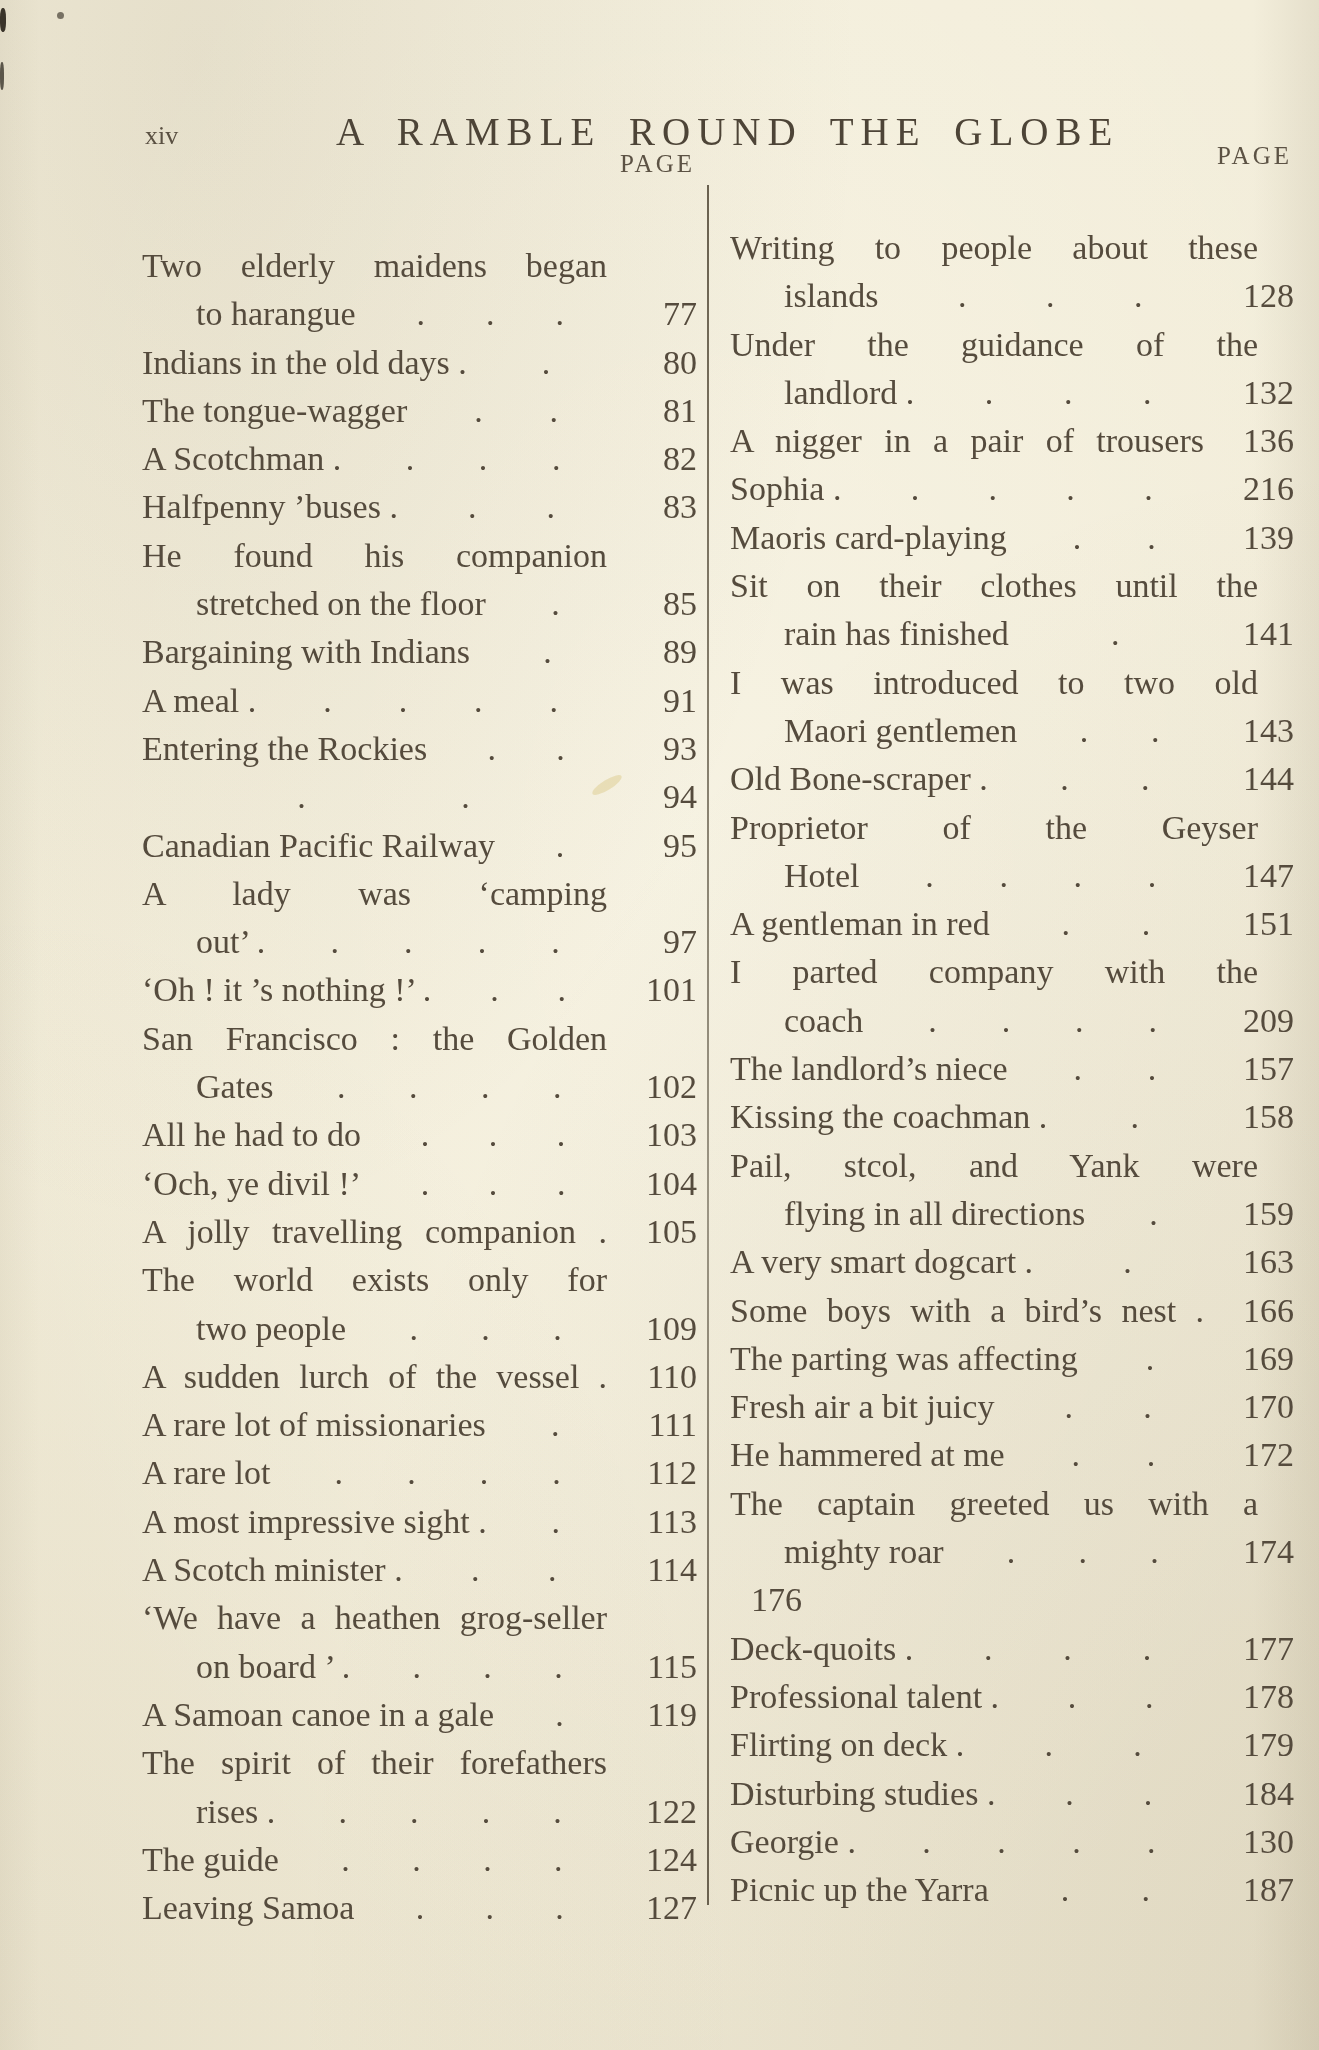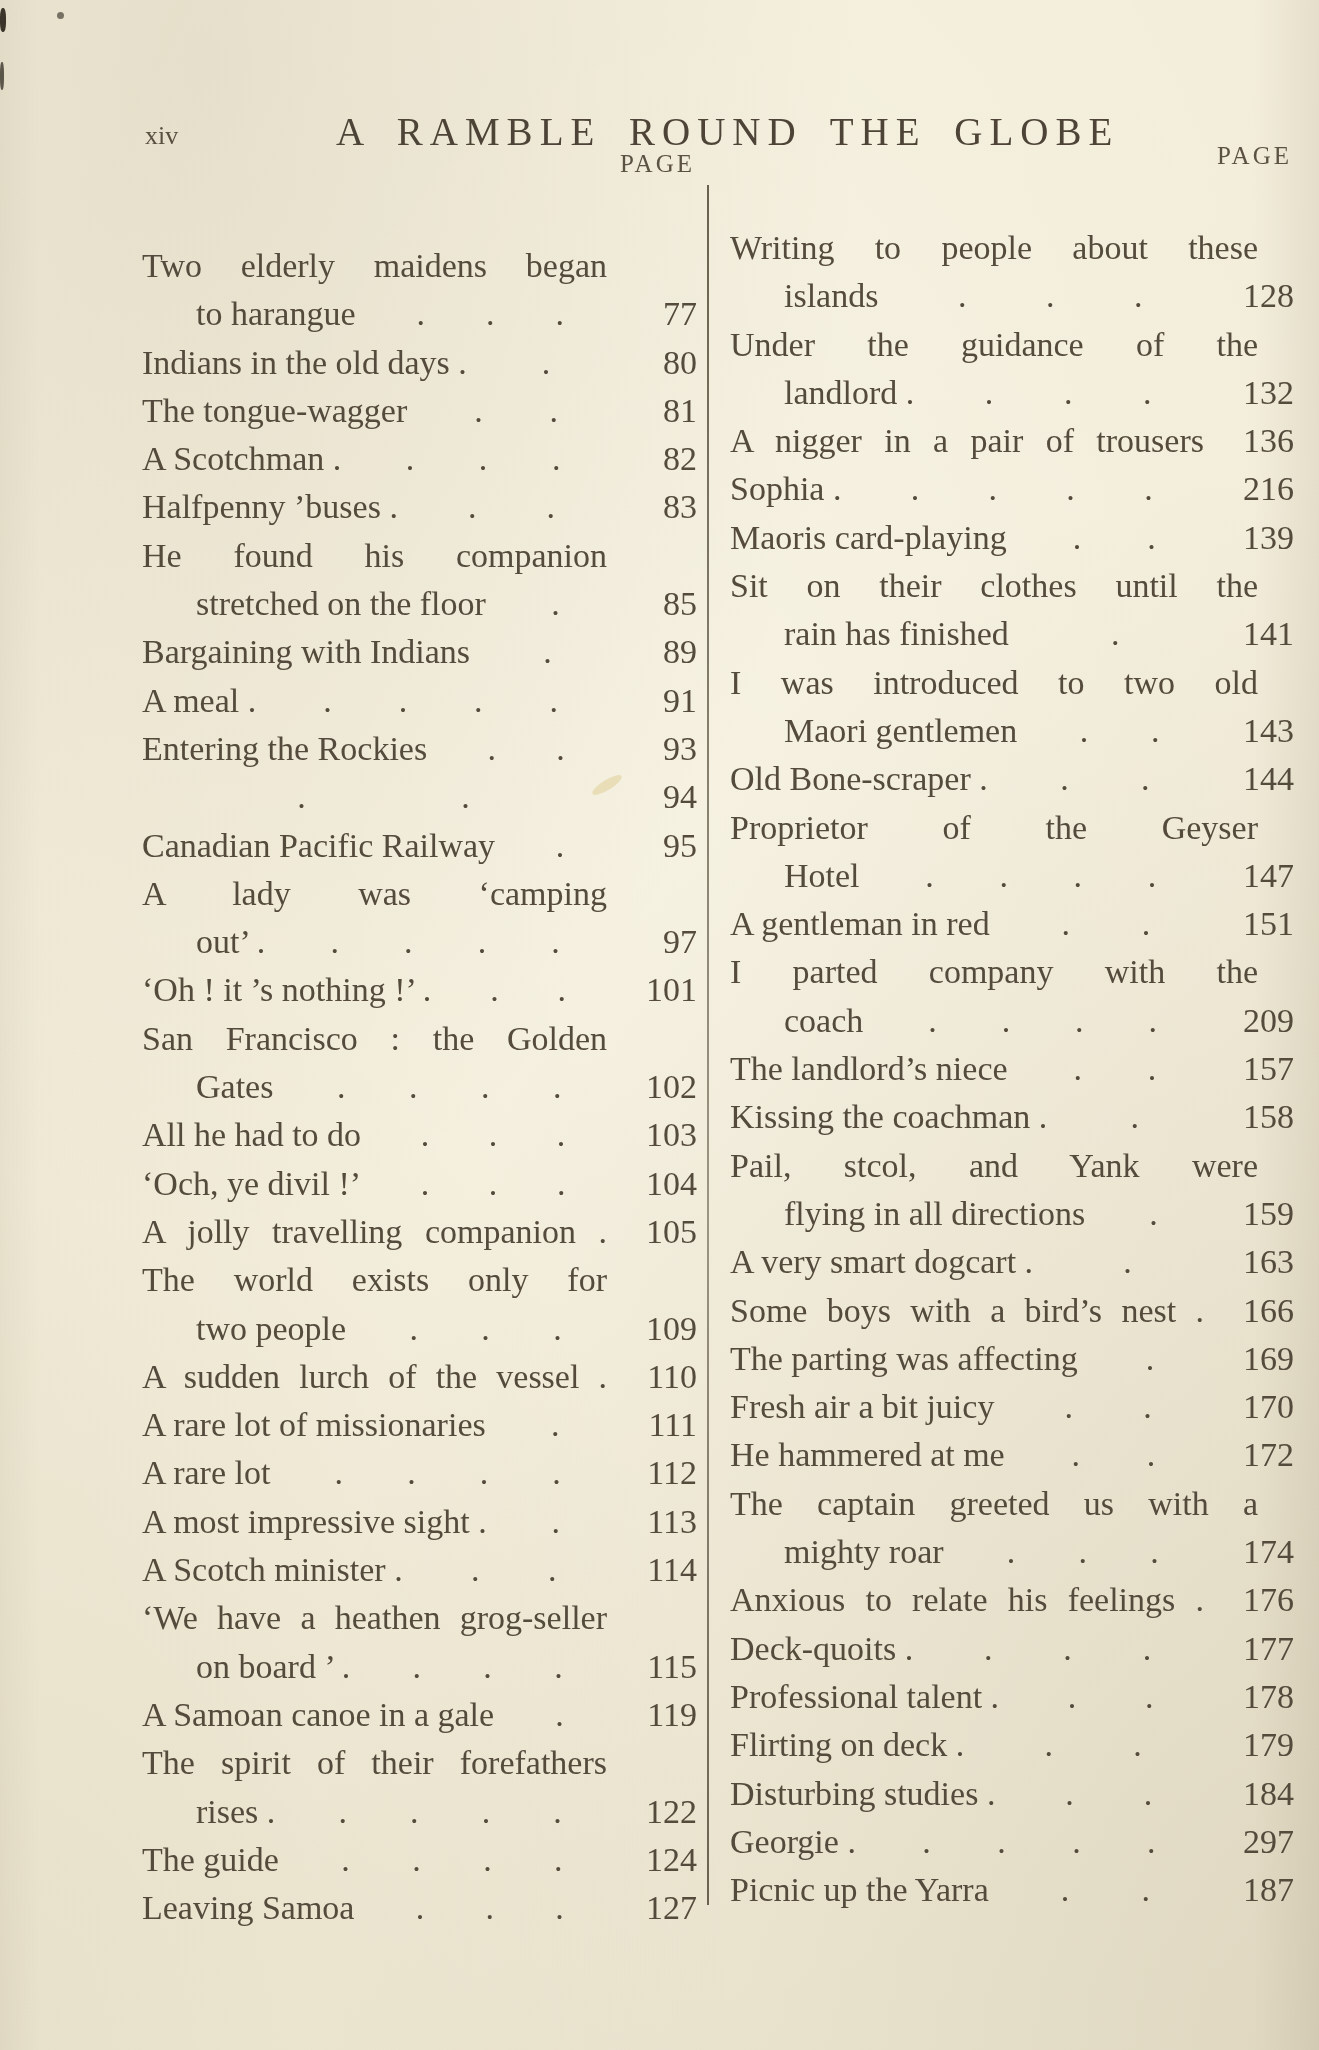--- a/index.html
+++ b/index.html
@@ -529,21 +529,20 @@
         <div class="row indent">
           <span class="t">mighty roar</span>
           <span class="dots">
             <i>.</i>
             <i>.</i>
             <i>.</i>
           </span>
           <span class="num">174</span>
         </div>
         <div class="row spread">
-          <span class="t">Anxious to relate his feelings .</span>
           <span class="num">176</span>
         </div>
         <div class="row">
           <span class="t">Deck-quoits .</span>
           <span class="dots">
             <i>.</i>
             <i>.</i>
             <i>.</i>
           </span>
           <span class="num">177</span>
@@ -573,21 +572,21 @@
           <span class="num">184</span>
         </div>
         <div class="row">
           <span class="t">Georgie .</span>
           <span class="dots">
             <i>.</i>
             <i>.</i>
             <i>.</i>
             <i>.</i>
           </span>
-          <span class="num">297</span>
+          <span class="num">130</span>
         </div>
         <div class="row">
           <span class="t">Picnic up the Yarra</span>
           <span class="dots">
             <i>.</i>
             <i>.</i>
           </span>
           <span class="num">187</span>
         </div>
       </div>

